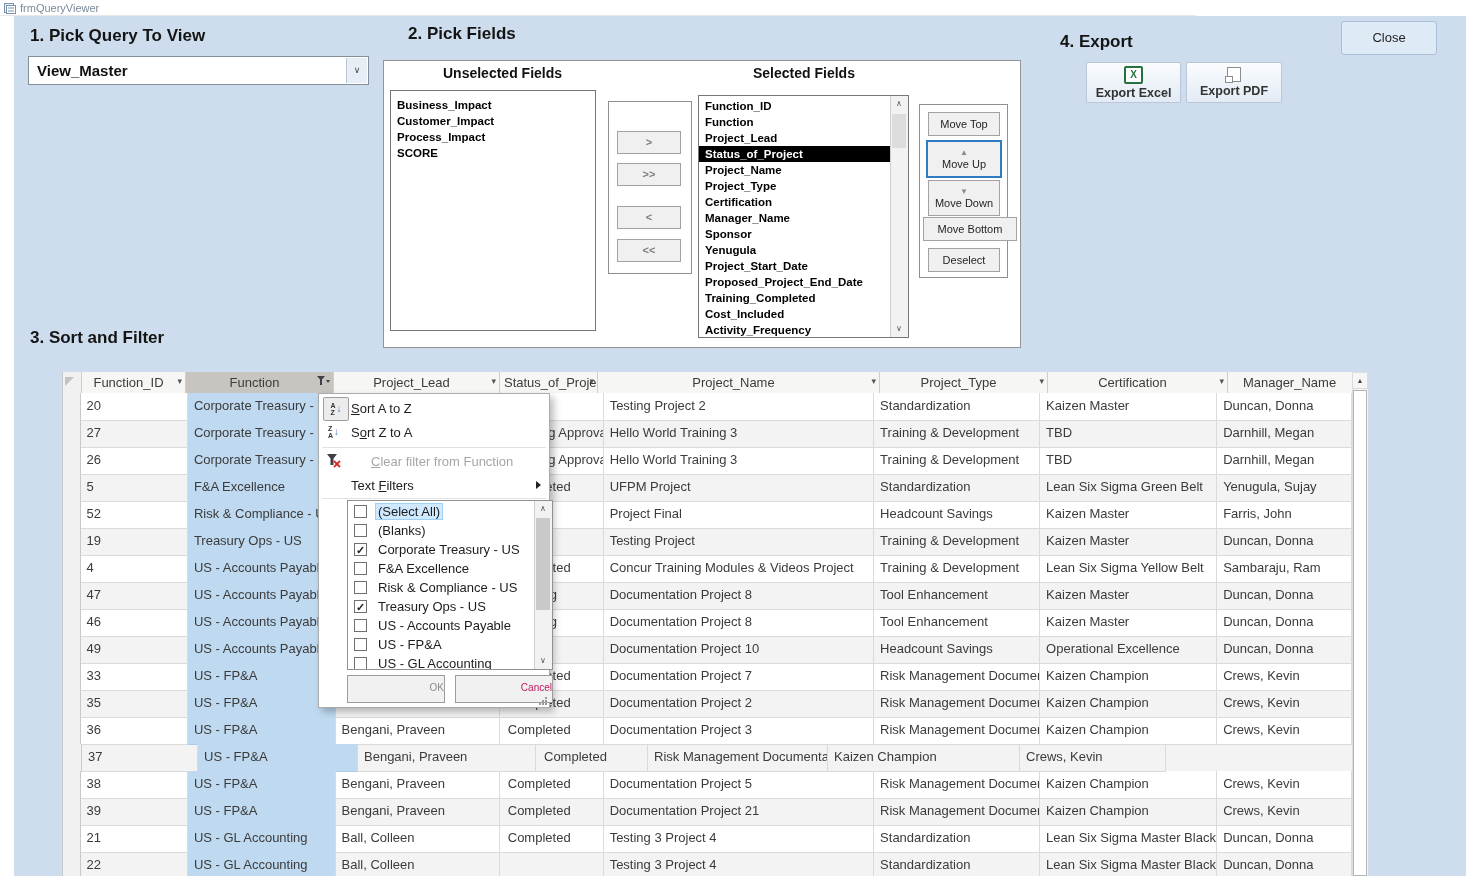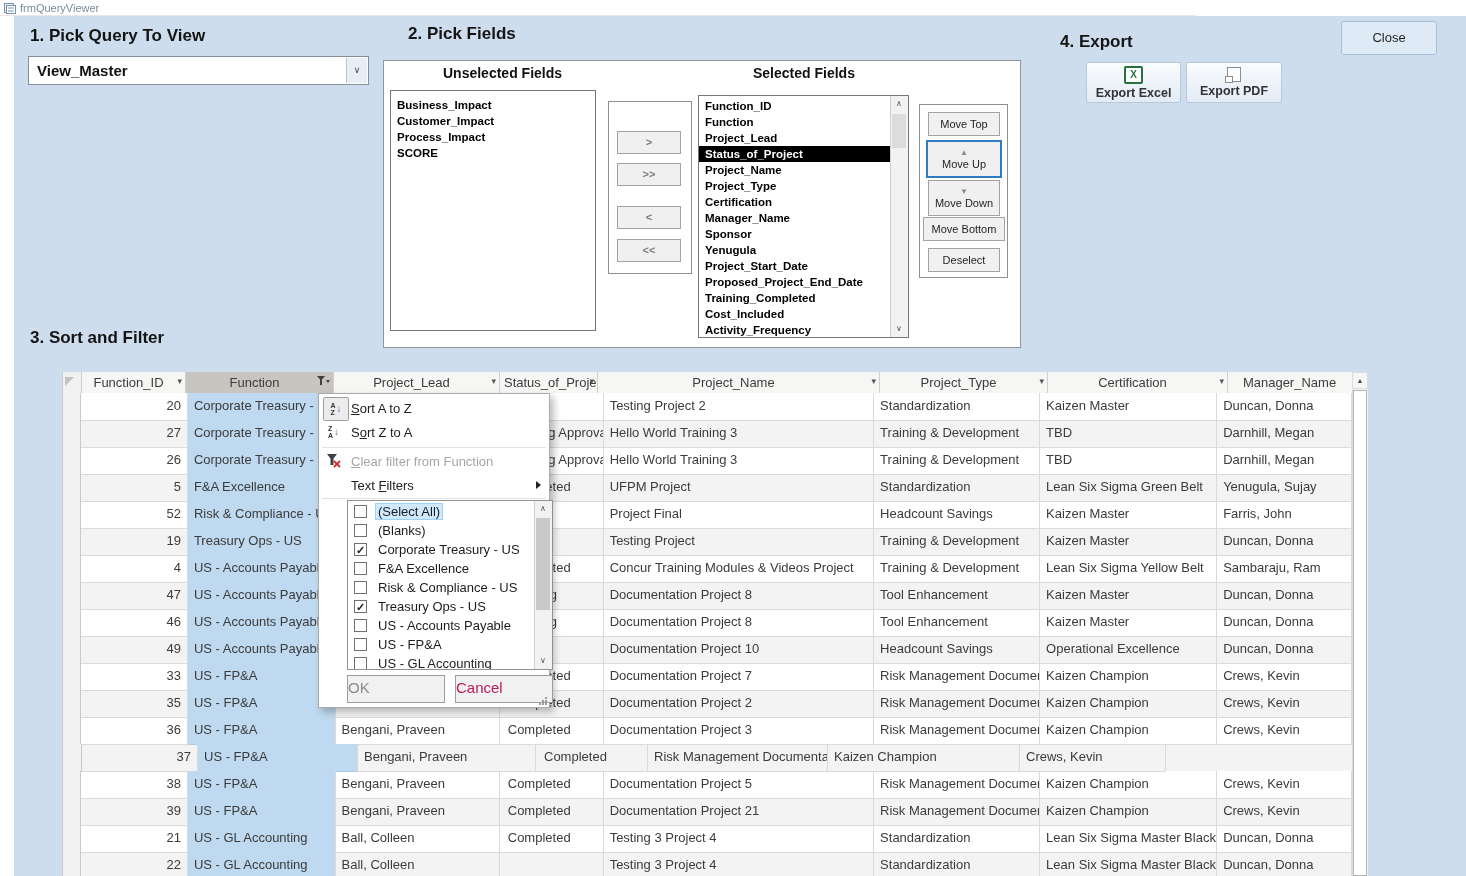--- a/index.html
+++ b/index.html
@@ -45,21 +45,21 @@
   
   #xfer-frame{left:608px;top:101px;width:84px;height:173px;border:1px solid #8f8f8f;}
   .xbtn{left:617px;width:64px;height:23px;background:#f0f0f0;border:1px solid #a2a2a2;color:#7d7d7d;font-size:11px;font-weight:700;text-align:center;line-height:21px;}
   #xb1{top:131px;} #xb2{top:163px;} #xb3{top:206px;} #xb4{top:239px;}
   
   #mv-frame{left:919px;top:104px;width:89px;height:174px;border:1px solid #8f8f8f;}
   .mbtn{background:#f0f0f0;border:1px solid #a2a2a2;color:#1f1f1f;font-size:11px;text-align:center;}
   #mv-top{left:928px;top:112px;width:72px;height:24px;line-height:22px;}
   #mv-up{left:926px;top:140px;width:76px;height:38px;border:2px solid #2e7cc3;display:flex;flex-direction:column;align-items:center;justify-content:center;gap:1px;}
   #mv-down{left:928px;top:180px;width:72px;height:36px;display:flex;flex-direction:column;align-items:center;justify-content:center;gap:1px;}
-  #mv-bot{left:923px;top:217px;width:82px;height:24px;line-height:22px;z-index:2;}
+  #mv-bot{left:923px;top:217px;width:94px;height:24px;line-height:22px;z-index:2;}
   #mv-desel{left:928px;top:248px;width:72px;height:24px;line-height:22px;}
   .tri{font-size:8px;line-height:8px;color:#8a8a8a;}
 
   
   #close-btn{left:1341px;top:21px;width:96px;height:34px;background:#dfeaf7;border:1px solid #aabfd6;border-radius:3px;font-size:13px;color:#1f1f1f;text-align:center;line-height:32px;}
   .expbtn{top:62px;height:41px;background:linear-gradient(#fafcfe,#e3ebf5);border:1px solid #b9c7d8;border-radius:2px;display:flex;flex-direction:column;align-items:center;justify-content:center;gap:2px;}
   #exp-xl{left:1086px;width:95px;}
   #exp-pdf{left:1186px;width:96px;}
   .expbtn .lab{font-size:12.5px;font-weight:700;color:#333;white-space:nowrap;}
   #xl-icon{width:15px;height:14px;border:2px solid #27713f;border-radius:2px;background:#fff;color:#27713f;font-size:10px;font-weight:700;text-align:center;line-height:13px;}
@@ -73,53 +73,53 @@
   .hc1{background:#c8c5c0;}
   .harrow{position:absolute;right:3px;top:4px;font-size:9px;color:#555;}
   .htext{padding:0 14px 0 4px;overflow:hidden;}
   .corner-tri{position:absolute;left:2px;top:5px;width:0;height:0;border-top:9px solid #c2c2c2;border-right:9px solid transparent;}
   .w0{width:103px}.w1{width:147px}.w2{width:165px}.w3{width:97px}.w4{width:281px}.w5{width:167px}.w6{width:179px}.w7{width:133px}
   #tbody{left:62px;top:393px;width:1290px;height:483px;overflow:hidden;}
   .trow{display:flex;height:27px;background:#ffffff;}
   .trow.alt{background:#f3f3f3;}
   .tcell{height:27px;border-right:1px solid #dadada;border-bottom:1px solid #dadada;font-size:13px;color:#3b3b3b;line-height:26px;padding:0 6px;white-space:nowrap;overflow:hidden;}
   .tsel{width:18px;padding:0;background:#f1f1f1;border-left:1px solid #c9c9c9;border-right:1px solid #c9c9c9;}
-  .tc0{width:103px;text-align:right;}
+  .tc0{width:103px;text-align:left;}
   .tc1{width:147px;background:#bed9f0;border-bottom:1px solid #abcbe6;}
   .tc2{width:165px}.tc3{width:97px;padding-left:8px}.tc4{width:281px}.tc5{width:167px}.tc6{width:179px}.tc7{width:133px}
   #vscroll{left:1352px;top:372px;width:16px;height:504px;background:#f3f3f3;border-left:1px solid #dcdcdc;}
   #vs-up{left:1352px;top:372px;width:16px;height:17px;background:#f6f6f6;border:1px solid #dcdcdc;color:#444;font-size:7px;text-align:center;line-height:16px;}
   #vs-th{left:1353px;top:390px;width:14px;height:486px;background:#ffffff;border:1px solid #b3b3b3;}
 
   
   #fmenu{left:318px;top:393px;width:232px;height:315px;background:#ffffff;border:1px solid #ababab;box-shadow:4px 4px 7px rgba(0,0,0,.25);z-index:10;}
   .mi{position:absolute;left:0;width:100%;height:23px;display:flex;align-items:center;font-size:13px;color:#212121;}
   .mi .lab{margin-left:32px;white-space:nowrap;}
-  #mi-az{top:3px;} #mi-za{top:27px;} #mi-clear{top:56px;} #mi-text{top:80px;height:22px;}
+  #mi-az{top:3px;} #mi-za{top:27px;} #mi-clear{top:56px;padding-left:20px;} #mi-text{top:80px;height:22px;}
   #mi-clear .lab{color:#a6a6a6;}
   .msep{position:absolute;left:3px;right:3px;height:0;border-top:1px solid #e2e2e2;}
   #sep1{top:53px;} #sep2{top:104px;}
   .u{text-decoration:underline;}
   #azbox{position:absolute;left:4px;top:0px;width:24px;height:22px;background:#ececec;border:1px solid #9e9e9e;border-radius:2px;display:flex;align-items:center;justify-content:center;}
   .sico{display:flex;align-items:center;gap:1px;}
   .slet{display:flex;flex-direction:column;font-size:7px;line-height:7px;font-weight:700;color:#333;}
   .sarr{font-size:10px;color:#4a74b8;line-height:10px;}
   #zaico{position:absolute;left:9px;top:4px;}
   #clrico{position:absolute;left:7px;top:3px;}
   #subarrow{position:absolute;right:8px;top:7px;width:0;height:0;border-left:5px solid #222;border-top:4px solid transparent;border-bottom:4px solid transparent;}
   #flist{position:absolute;left:28px;top:106px;width:204px;height:168px;border:1px solid #919191;background:#fff;display:flex;}
   #fopts{flex:1;overflow:hidden;padding-top:1px;}
   .fopt{height:19px;display:flex;align-items:center;}
   .fcb{width:13px;height:13px;border:1px solid #707070;background:#fff;margin-left:6px;font-size:11px;font-weight:700;color:#222;text-align:center;line-height:13px;flex:0 0 13px;box-sizing:border-box;}
   .flab{margin-left:9px;font-size:13px;color:#1c1c1c;white-space:nowrap;padding:0 2px;}
   .flab.sel{background:#cfe9ff;outline:1px solid #9fd0f5;}
   #fl-sb{width:17px;border-left:1px solid #cfcfcf;background:#f2f2f2;position:relative;}
   #fl-up{top:0;} #fl-dn{bottom:0;}
   #fl-th{position:absolute;left:1px;top:17px;width:14px;height:92px;background:#c9c9c9;}
-  .mobtn{position:absolute;top:281px;width:96px;height:26px;background:#f1f1f1;border:1px solid #9d9d9d;font-size:15px;text-align:left;line-height:24px;}
+  .mobtn{position:absolute;top:281px;width:96px;height:26px;background:#f1f1f1;border:1px solid #9d9d9d;font-size:10px;text-align:right;line-height:24px;}
   #m-ok{left:28px;color:#8b8b8b;}
   #m-cancel{left:136px;color:#be185d;}
   #grip{position:absolute;right:2px;bottom:2px;width:9px;height:9px;}
   #grip i{position:absolute;width:2px;height:2px;background:#9a9a9a;}
   #grip i:nth-child(1){right:0;bottom:6px;} #grip i:nth-child(2){right:3px;bottom:3px;} #grip i:nth-child(3){right:0;bottom:3px;}
   #grip i:nth-child(4){right:6px;bottom:0;} #grip i:nth-child(5){right:3px;bottom:0;} #grip i:nth-child(6){right:0;bottom:0;}
 
   .fun-ico{display:inline-flex;}
 </style>
 </head>

